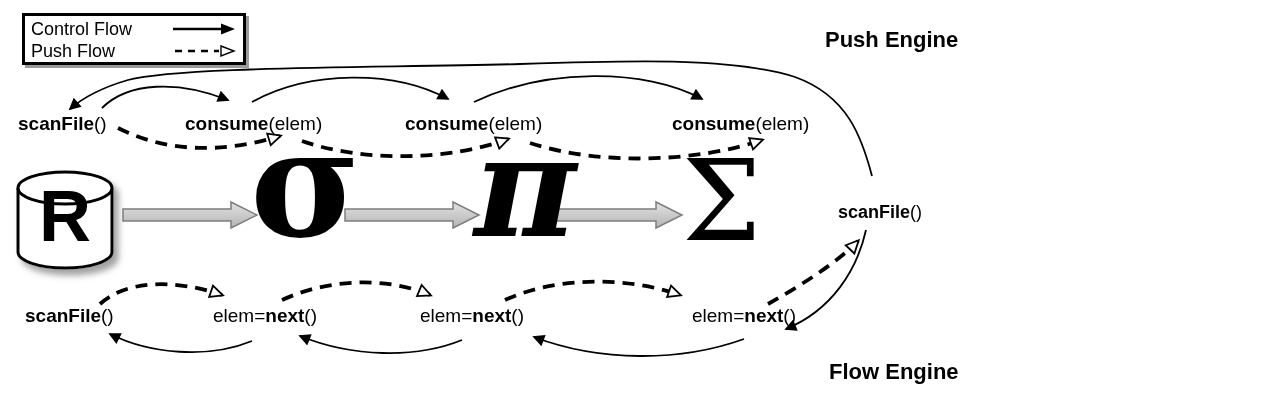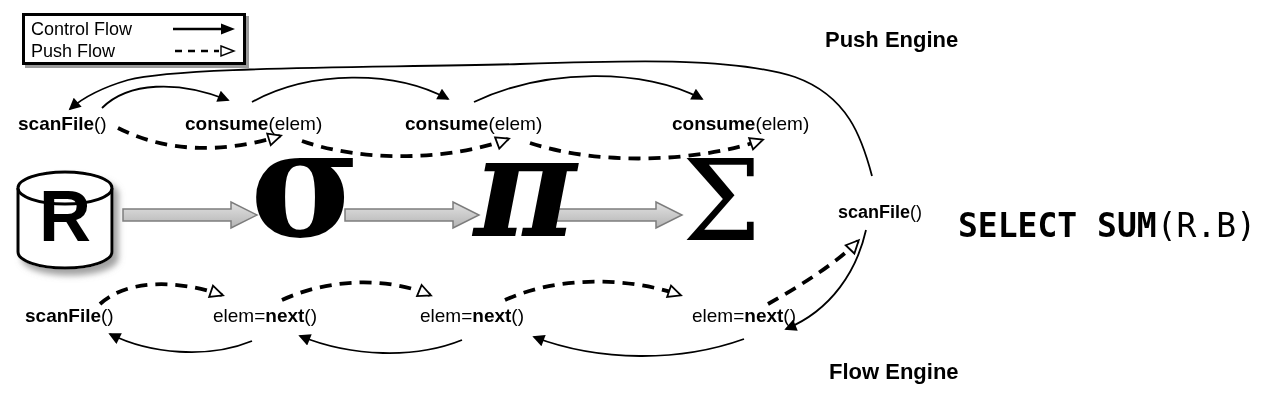--- a/index.html
+++ b/index.html
@@ -110,17 +110,16 @@
   <div class="lbl" style="left:692px;top:306px"><span class="r">elem=</span><span class="b">next</span><span class="r">()</span></div>
 
   <div class="exec-lbl" style="left:838px;top:203px"><span class="b">scanFile</span><span>()</span></div>
 
   <div id="db-label">R</div>
   <div class="op" id="op-sigma">σ</div>
   <div class="op" id="op-pi">π</div>
   <div class="op" id="op-sum">Σ</div>
 
   <div id="sql">
-    <div><span class="kw">SELECT SUM</span><span>(R.B)</span></div>
     
   </div>
 
 </div>
 
 </body></html>

